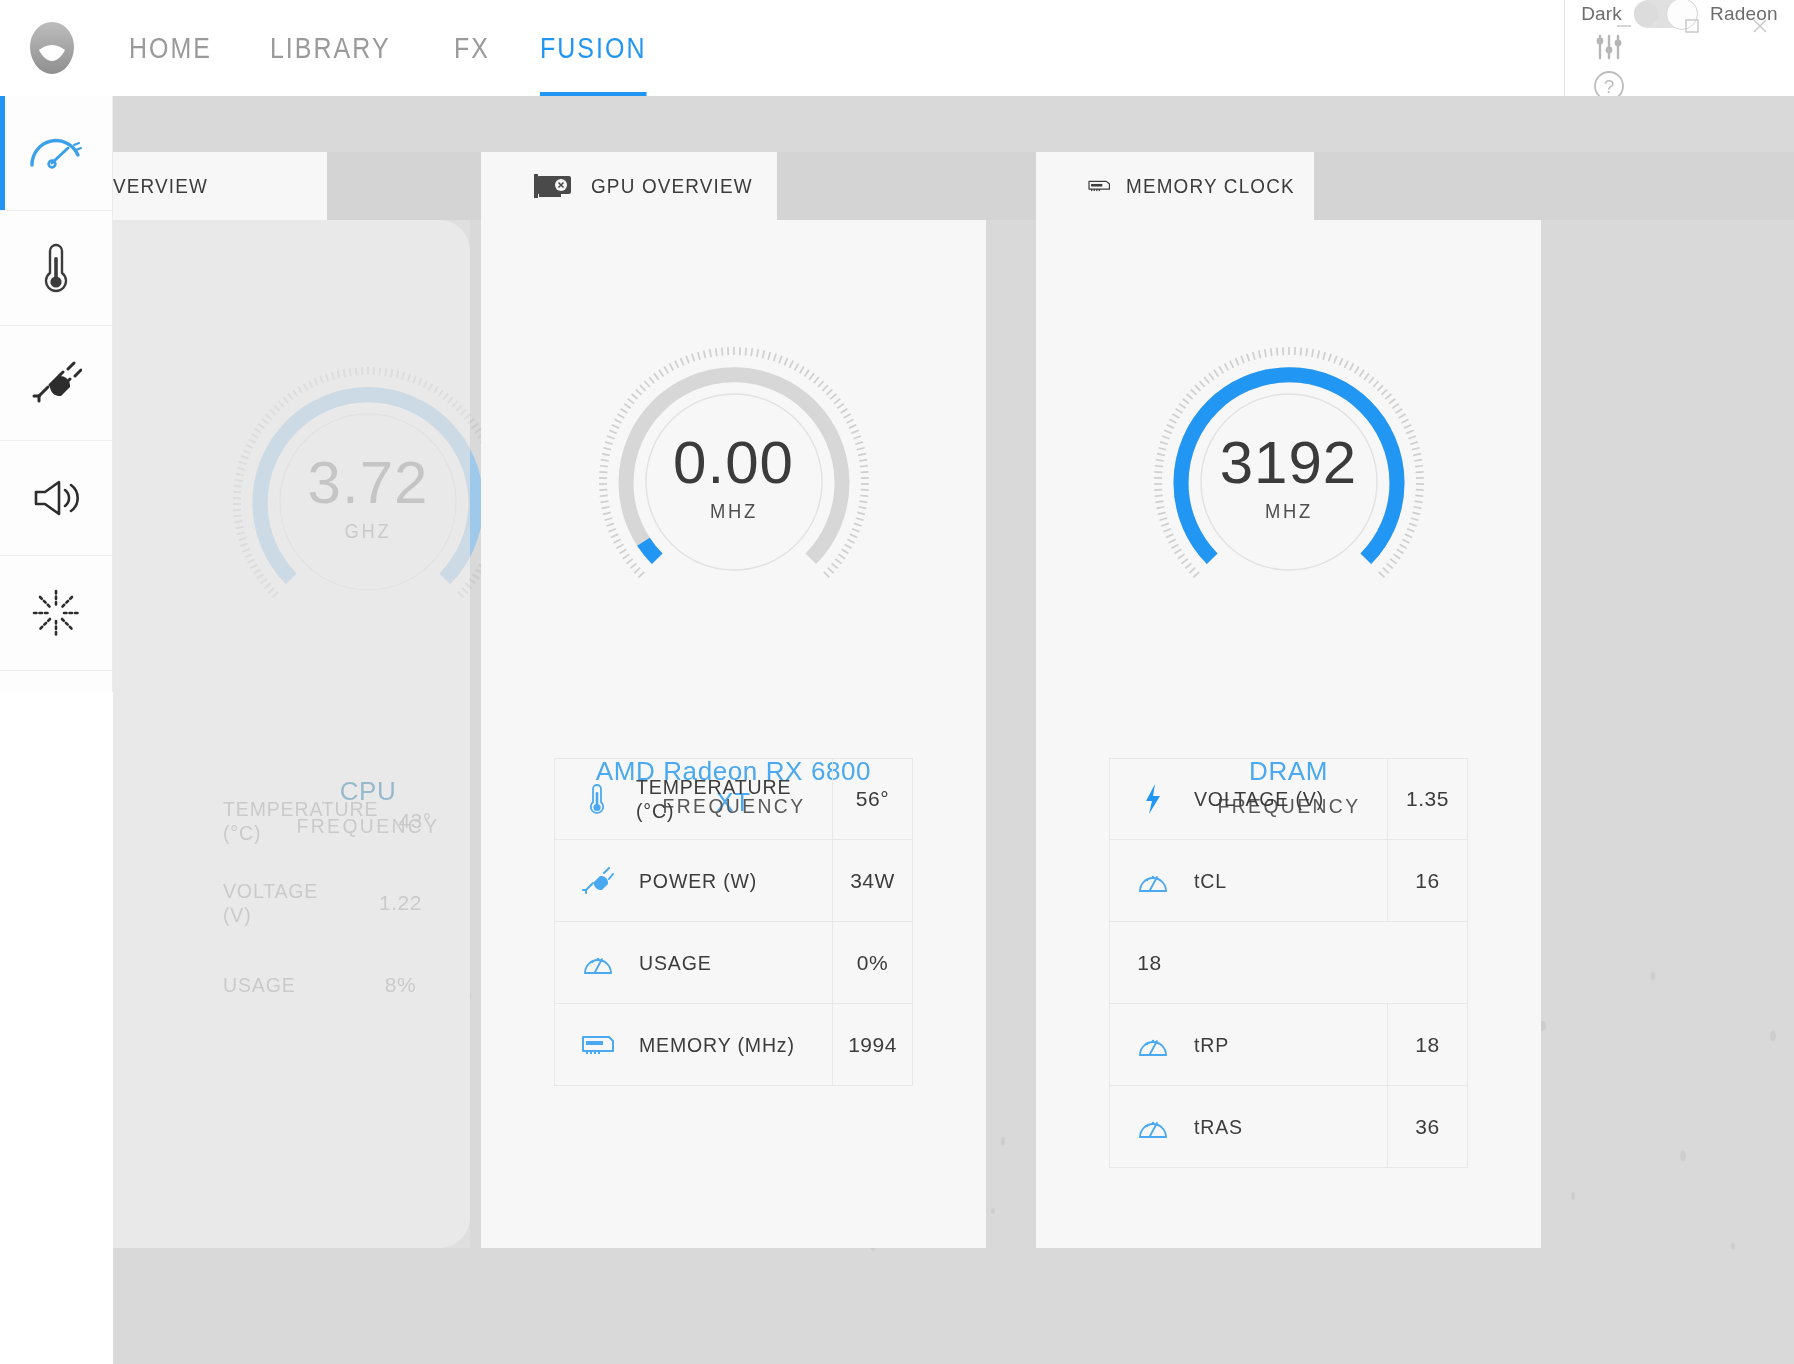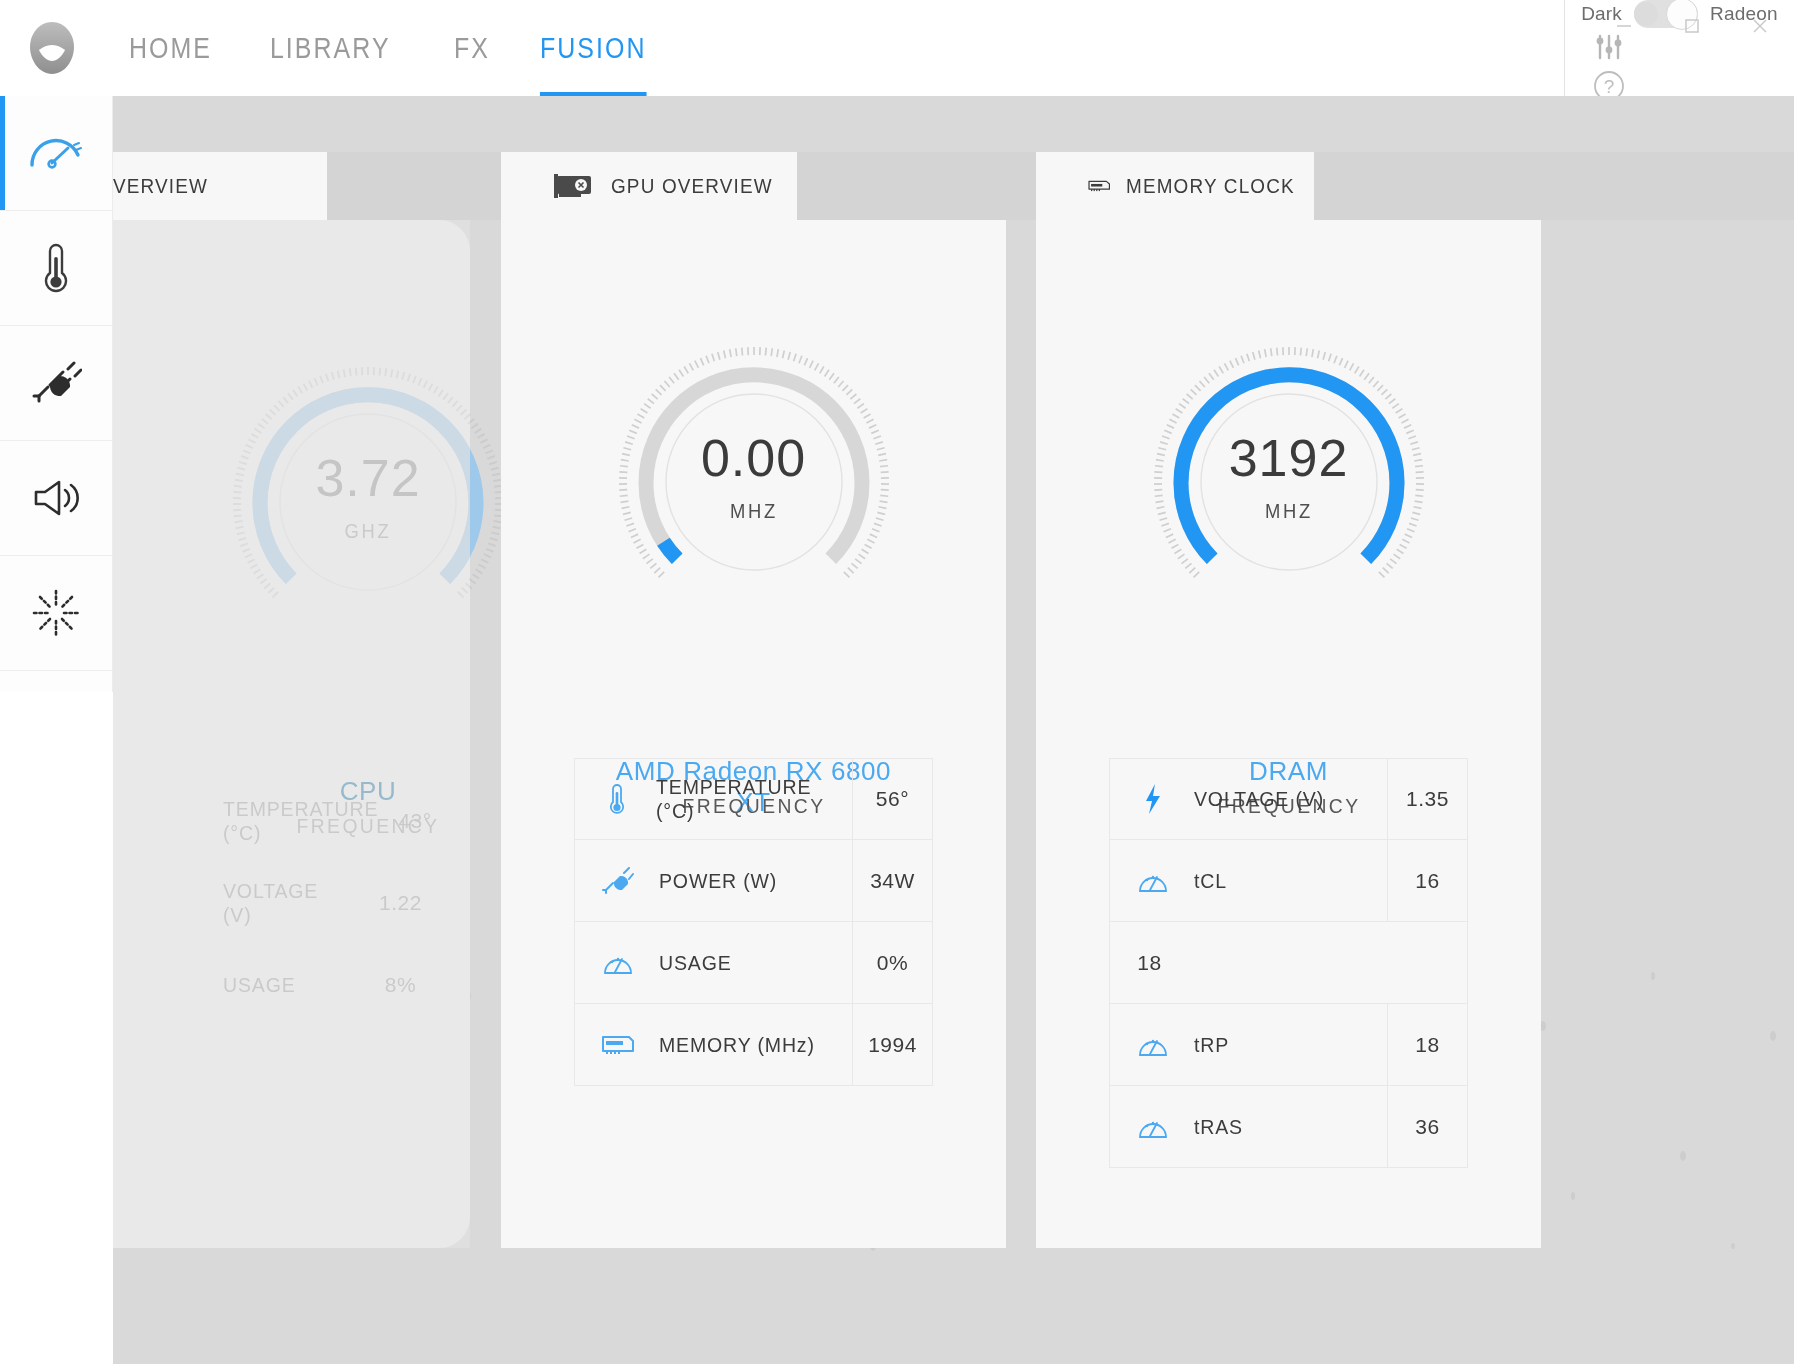--- a/index.html
+++ b/index.html
@@ -97,21 +97,21 @@
     transform:scaleX(0.9); transform-origin:left center;
   }
 
   .card-body{ position:relative; width:100%; height:100%; }
 
   
   .gauge{ position:absolute; left:50%; transform:translateX(-50%); top:112px; width:300px; height:300px; }
   .gauge svg{ display:block; }
   .g-val{
     position:absolute; left:0; right:0; top:96px; text-align:center;
-    font-size:52px; color:#3b3b3b; font-weight:300; letter-spacing:1px;
+    font-size:60px; color:#3b3b3b; font-weight:300; letter-spacing:1px;
   }
   .g-unit{
     position:absolute; left:0; right:0; top:168px; text-align:center;
     font-size:20px; color:#4f4f4f; letter-spacing:3px;
     transform:scaleX(0.92);
   }
   .g-name{
     position:absolute; left:0; right:0; top:424px; text-align:center;
     font-size:26px; color:#4aa9f0; letter-spacing:.6px; font-weight:400;
   }
@@ -480,21 +480,21 @@
             <div class="scell-label" style="padding-left:0;">
               <span class="tx">USAGE</span>
             </div>
             <div class="scell-val">8%</div>
           </div>
         </div>
       </div>
       <div class="dim"></div>
     </div>
 
-    <div class="card" style="left:388px; top:124px; width:505px; height:1028px;">
+    <div class="card" style="left:368px; top:124px; width:505px; height:1028px;">
       <div class="card-tab">
         <svg width="42" height="30" viewBox="0 0 42 30">
           <rect x="4" y="5" width="34" height="18" rx="2" fill="#4a4a4a"></rect>
           <rect x="1" y="3" width="4" height="24" fill="#4a4a4a"></rect>
           <circle cx="28" cy="14" r="6" fill="#f7f7f7"></circle>
           <path d="M25.5 11.5l5 5M30.5 11.5l-5 5" stroke="#4a4a4a" stroke-width="1.6"></path>
           <rect x="6" y="23" width="22" height="3" fill="#4a4a4a"></rect>
         </svg>
         <span class="ttl">GPU OVERVIEW</span>
       </div>

